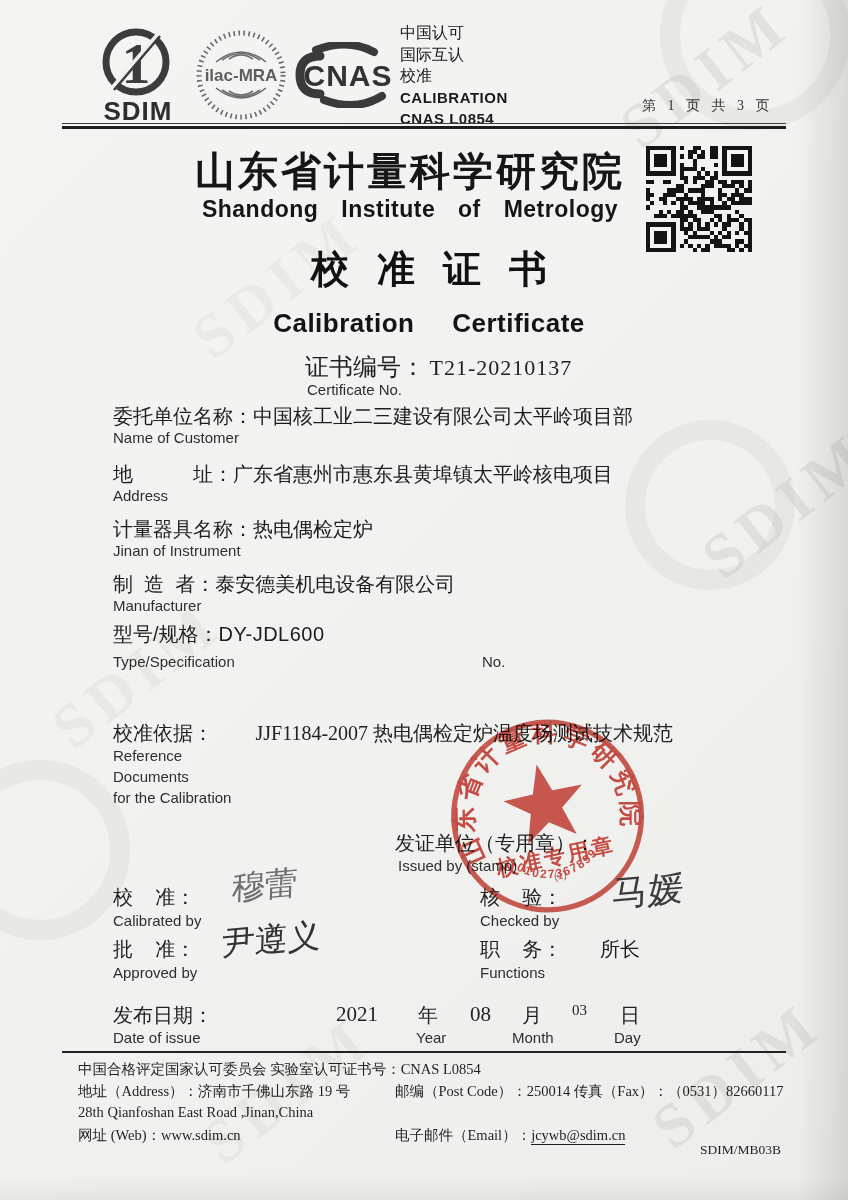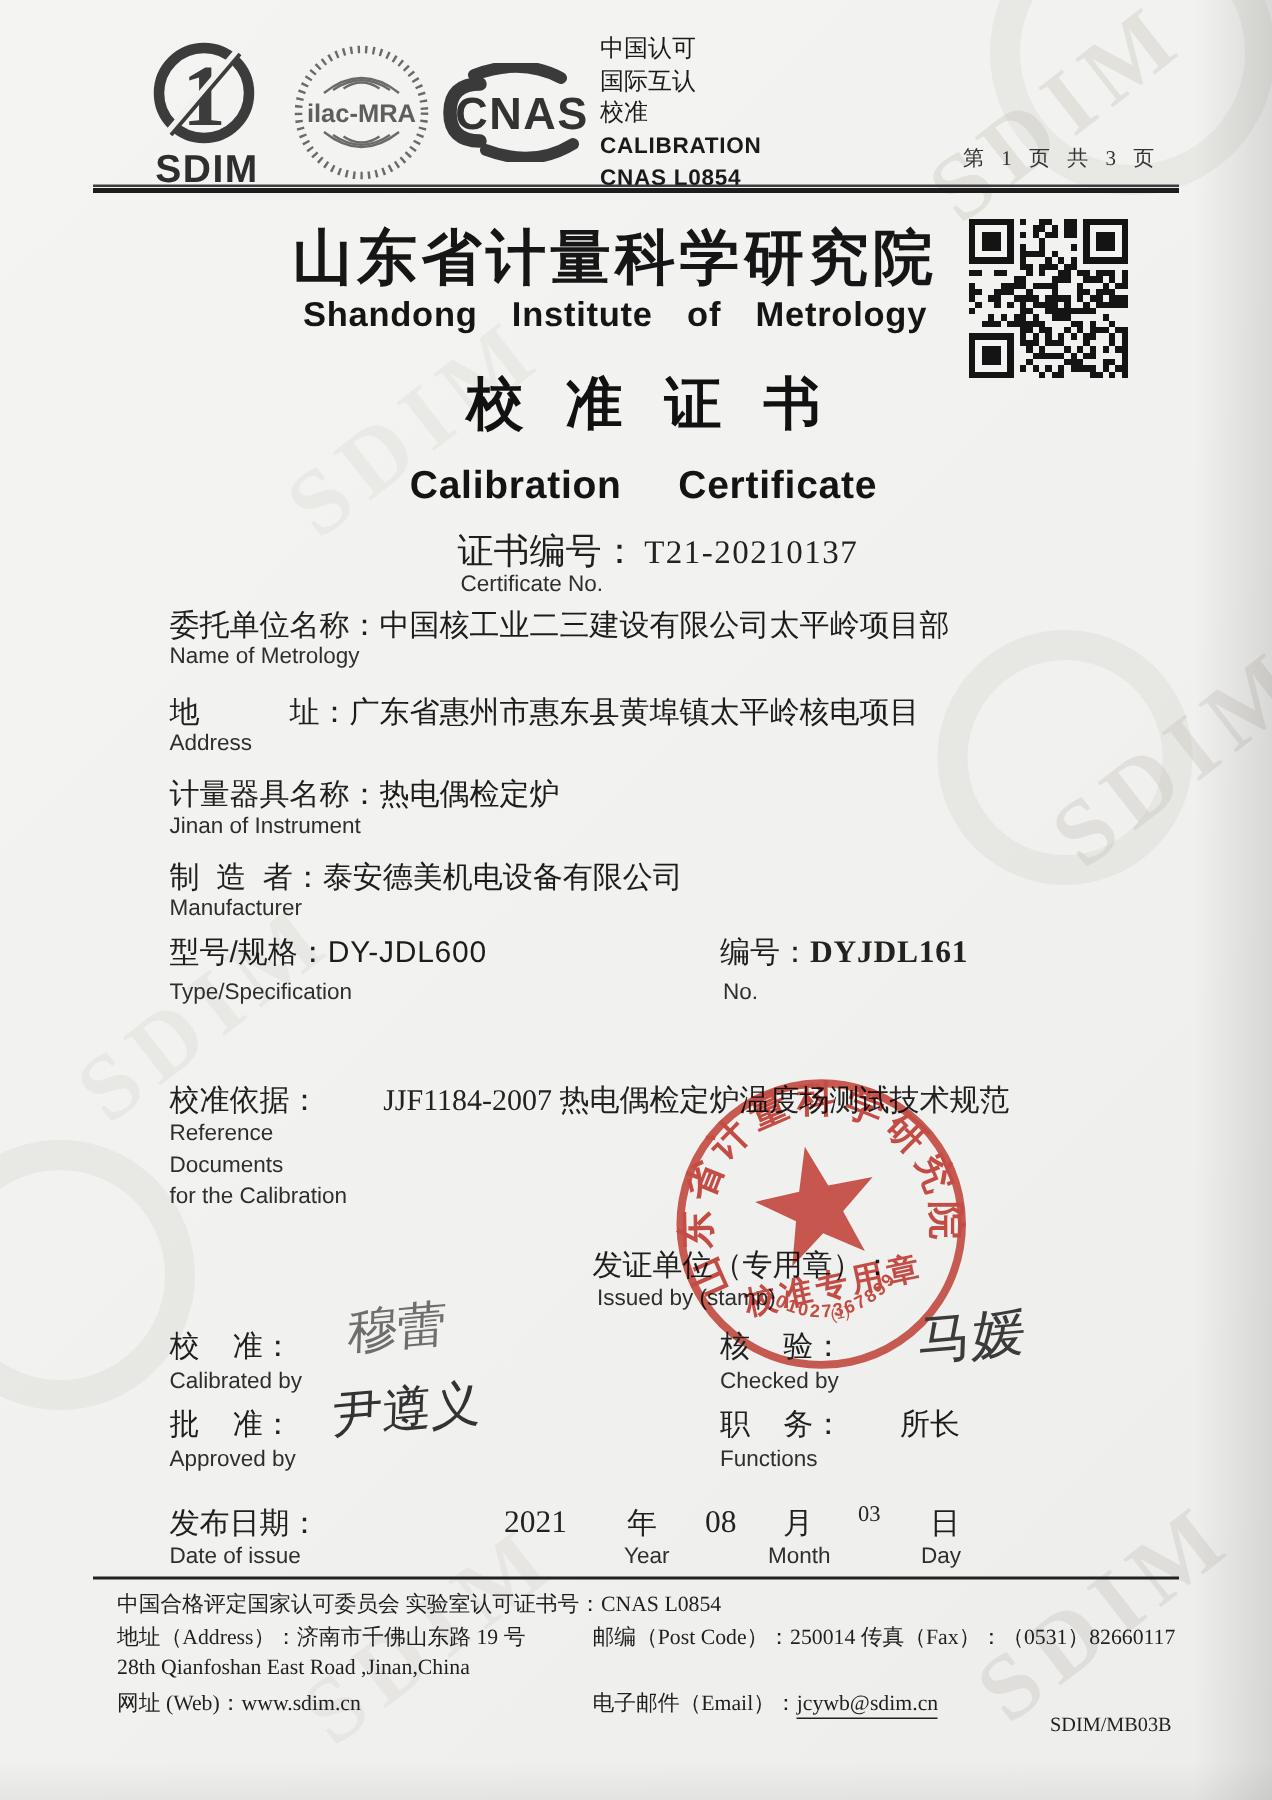--- a/index.html
+++ b/index.html
@@ -340,42 +340,39 @@
 
   <div class="abs" style="left:305px;top:351px;">
     <span class="zh-label pre" style="font-size:24px;">证书编号：</span>
     <span class="serif" style="font-size:22px;letter-spacing:1px;">T21-20210137</span>
   </div>
   <div class="abs sub-en" style="left:307px;top:381px;">Certificate No.</div>
 
   <div class="abs" style="left:113px;top:403px;">
     <span class="zh-label pre">委托单位名称：</span><span class="zh-value">中国核工业二三建设有限公司太平岭项目部</span>
   </div>
-  <div class="abs sub-en" style="left:113px;top:429px;">Name of Metrology</div>
+  <div class="abs sub-en" style="left:113px;top:429px;">Name of Customer</div>
 
   <div class="abs" style="left:113px;top:461px;">
     <span class="zh-label pre">地　　　址：</span><span class="zh-value">广东省惠州市惠东县黄埠镇太平岭核电项目</span>
   </div>
   <div class="abs sub-en" style="left:113px;top:487px;">Address</div>
 
   <div class="abs" style="left:113px;top:516px;">
     <span class="zh-label pre">计量器具名称：</span><span class="zh-value">热电偶检定炉</span>
   </div>
   <div class="abs sub-en" style="left:113px;top:542px;">Jinan of Instrument</div>
 
   <div class="abs" style="left:113px;top:571px;">
     <span class="zh-label pre">制  造  者：</span><span class="zh-value">泰安德美机电设备有限公司</span>
   </div>
   <div class="abs sub-en" style="left:113px;top:597px;">Manufacturer</div>
 
   <div class="abs" style="left:113px;top:621px;">
     <span class="zh-label pre">型号/规格：</span><span class="zh-value" style="letter-spacing:.5px;">DY-JDL600</span>
-  </div>
-  <div class="abs" style="left:480px;top:621px;">
-    <span class="zh-label pre">编号：</span><span class="serif" style="font-size:21px;font-weight:bold;letter-spacing:.5px;">DYJDL161</span>
   </div>
   <div class="abs sub-en" style="left:113px;top:653px;">Type/Specification</div>
   <div class="abs sub-en" style="left:482px;top:653px;">No.</div>
 
   <div class="abs" style="left:113px;top:720px;">
     <span class="zh-label pre">校准依据：</span>
     <span class="serif" style="font-size:20px;margin-left:38px;">JJF1184-2007 热电偶检定炉温度场测试技术规范</span>
   </div>
   <div class="abs sub-en" style="left:113px;top:747px;">Reference</div>
   <div class="abs sub-en" style="left:113px;top:768px;">Documents</div>

